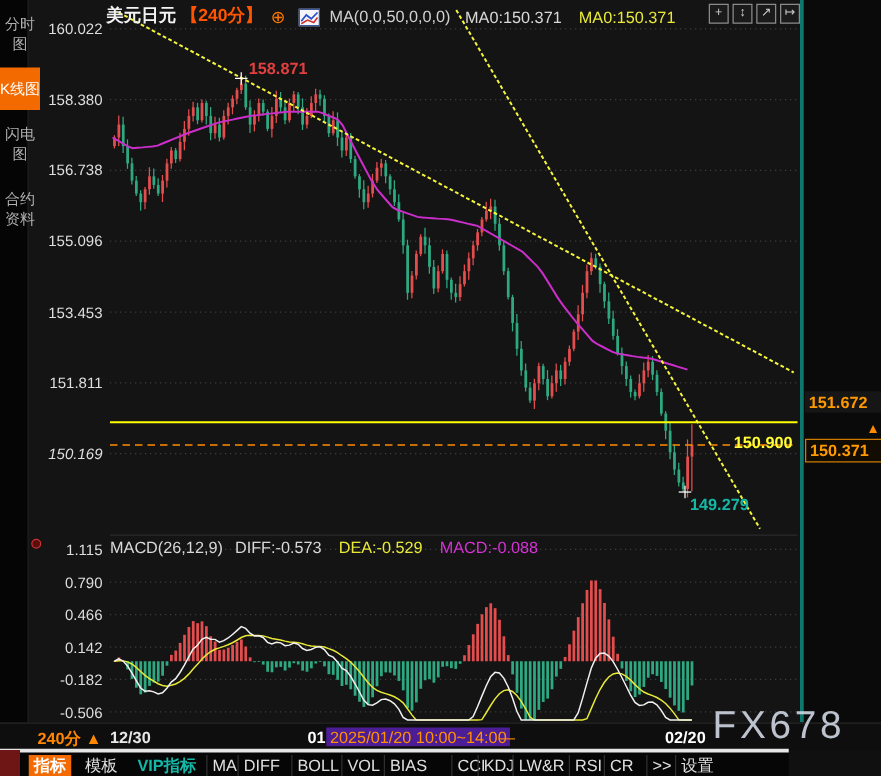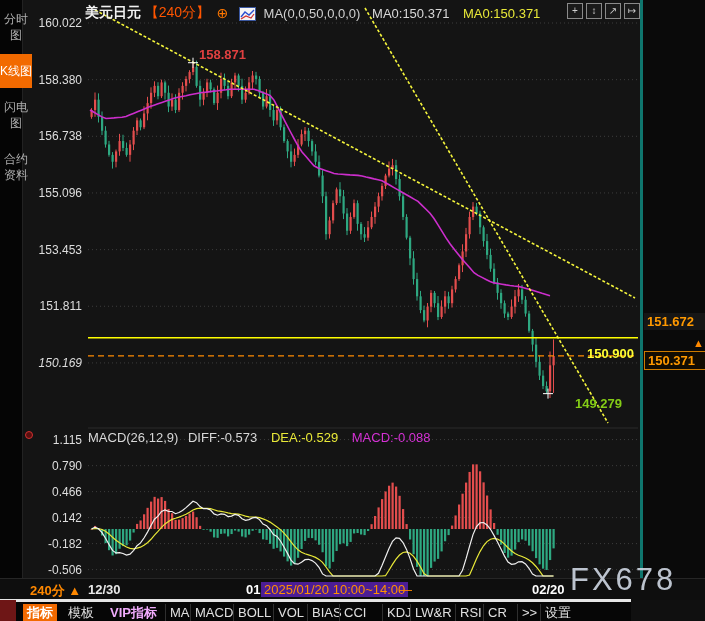--- a/index.html
+++ b/index.html
@@ -10,21 +10,21 @@
   .side-tab{width:32px;text-align:center;font-size:12px;line-height:16px;color:#b0b0b0;
             word-break:break-all;padding:9px 0;margin-top:2px;cursor:pointer;}
   .side-tab.active{background:#f26a00;color:#fff;}
   
   #chart-bg{position:absolute;left:23px;top:0;width:617px;height:578px;background:#141414;}
   #chart-svg{position:absolute;left:88px;top:0;}
   
   #hdr{position:absolute;left:85px;top:4px;height:18px;font-size:13px;white-space:nowrap;}
   #hdr span{vertical-align:middle;text-align:right;}
   .sym{color:#f2f2f2;font-weight:bold;font-size:14px;}
-  .period{color:#ff5500;font-weight:normal;font-size:14px;margin-top:25px;}
+  .period{color:#ff5500;font-weight:bold;font-size:14px;margin-top:25px;}
   .addicon{color:#ff7700;font-size:14px;margin:0 3px;}
   .chicon{display:inline-block;width:15px;height:12px;background:#f5f5f5;border:1px solid #3a57a0;margin:0 4px;position:relative;top:1px;}
   .ma-set{color:#d0d0d0;}
   .ma0w{color:#d8d8d8;margin-left:8px;}
   .ma0y{color:#e8e838;margin-left:10px;}
   
   #winicons{position:absolute;left:567px;top:3px;display:flex;gap:3px;}
   .wicon{width:14px;height:14px;border:1px solid #8a8a8a;color:#cfcfcf;font-size:10px;line-height:13px;
          text-align:center;background:#1a1a1a;cursor:pointer;}
   
@@ -34,42 +34,42 @@
   
   #rpanel{position:absolute;left:640px;top:0;width:65px;height:578px;background:#0a0a0a;border-left:3px solid #0f766e;}
   .pbox1{position:absolute;left:1px;top:313px;width:60px;height:17px;background:#161616;color:#ff9900;
          font-size:13px;font-weight:bold;line-height:17px;padding-left:3px;}
   .pbox2{position:absolute;left:1px;top:351px;width:58px;height:17px;background:#120c02;border:1px solid #cc7a00;
          color:#ff9900;font-size:13px;font-weight:bold;line-height:17px;padding-left:3px;}
   .parrow{position:absolute;left:50px;top:337px;color:#ff8a00;font-size:11px;}
   
   .ann{position:absolute;font-size:13px;font-weight:bold;white-space:nowrap;}
   #peak-label{left:199px;top:46px;color:#e04040;}
-  #low-label{left:552px;top:396px;color:#84cc16;margin-left:23px;}
+  #low-label{left:552px;top:396px;color:#14b8a6;}
   #res-label{left:560px;top:321px;width:74px;text-align:right;color:#ffff33;margin-top:25px;}
   
   #macd-hdr{position:absolute;left:88px;top:430px;font-size:13px;white-space:nowrap;}
   #macd-hdr .t{color:#d8d8d8;}
   #macd-hdr .dea{color:#e8e838;margin-left:10px;}
   #macd-hdr .mc{color:#d431d4;margin-left:10px;}
   #macd-dot{position:absolute;left:25px;top:431px;width:6px;height:6px;border:1px solid #d03030;border-radius:50%;background:#5a0f0f;}
   
   #timeline{position:absolute;left:0;top:578px;width:705px;height:21px;background:#0e0e0e;border-top:1px solid #262626;font-size:13px;}
   #tl-period{position:absolute;left:30px;top:3px;color:#ff8800;font-weight:bold;}
   #tl-1{position:absolute;left:88px;top:3px;color:#e8e8e8;font-weight:bold;}
   #tl-2{position:absolute;left:246px;top:3px;color:#ffffff;font-weight:bold;}
   #tl-3{position:absolute;left:261px;top:3px;color:#ff9100;background:#4c1d95;padding:0 3px;}
   #tl-dash{position:absolute;left:399px;top:3px;color:#ff8800;}
   #tl-4{position:absolute;left:532px;top:3px;color:#ffffff;font-weight:bold;}
   #watermark{position:absolute;left:570px;top:562px;font-size:31px;letter-spacing:3px;color:rgba(203,210,222,0.92);z-index:6;}
   
   #toolbar{position:absolute;left:0;top:599px;width:631px;height:22px;background:#060606;border-top:3px solid #e5e5e5;}
   .tb-item{position:absolute;top:2px;height:18px;line-height:18px;font-size:13px;color:#e0e0e0;cursor:pointer;padding:0 4px;white-space:nowrap;}
   .tb-item.active{background:#f26a00;color:#fff;font-weight:bold;}
-  .tb-item.vip{color:#f0abfc;font-weight:bold;}
+  .tb-item.vip{color:#14b8a6;font-weight:bold;}
   #corner-logo{position:absolute;left:0;top:600px;width:16px;height:21px;background:#6e1616;}
 </style>
 </head>
 <body>
 
 <div id="app">
   <div id="chart-bg"></div>
 
   <div id="sidebar">
       <div class="side-tab">分时图</div>
@@ -590,25 +590,25 @@
     <span id="tl-4">02/20</span>
   </div>
 
   <div id="watermark">FX678</div>
 
   <div id="toolbar">
       <div class="tb-item active" style="left: 23px;">指标</div>
       <div class="tb-item plain" style="left: 64px;">模板</div>
       <div class="tb-item vip" style="left: 106px;">VIP指标</div>
       <div class="tb-item plain" style="left: 165px; border-left: 1px solid rgb(47, 47, 47);">MA</div>
-      <div class="tb-item plain" style="left: 190px; border-left: 1px solid rgb(47, 47, 47);">MACD</div>
+      <div class="tb-item plain" style="left: 190px; border-left: 1px solid rgb(47, 47, 47);">DIFF</div>
       <div class="tb-item plain" style="left: 233px; border-left: 1px solid rgb(47, 47, 47);">BOLL</div>
       <div class="tb-item plain" style="left: 273px; border-left: 1px solid rgb(47, 47, 47);">VOL</div>
       <div class="tb-item plain" style="left: 307px; border-left: 1px solid rgb(47, 47, 47);">BIAS</div>
-      <div class="tb-item plain" style="left: 339px; border-left: 1px solid rgb(47, 47, 47);">CCI</div>
+      <div class="tb-item plain" style="left: 361px; border-left: 1px solid rgb(47, 47, 47);">CCI</div>
       <div class="tb-item plain" style="left: 382px; border-left: 1px solid rgb(47, 47, 47);">KDJ</div>
       <div class="tb-item plain" style="left: 410px; border-left: 1px solid rgb(47, 47, 47);">LW&amp;R</div>
       <div class="tb-item plain" style="left: 455px; border-left: 1px solid rgb(47, 47, 47);">RSI</div>
       <div class="tb-item plain" style="left: 483px; border-left: 1px solid rgb(47, 47, 47);">CR</div>
       <div class="tb-item plain" style="left: 517px; border-left: 1px solid rgb(47, 47, 47);">&gt;&gt;</div>
       <div class="tb-item plain" style="left: 540px; border-left: 1px solid rgb(47, 47, 47);">设置</div>
     </div>
   <div id="corner-logo"></div>
 </div>
 

